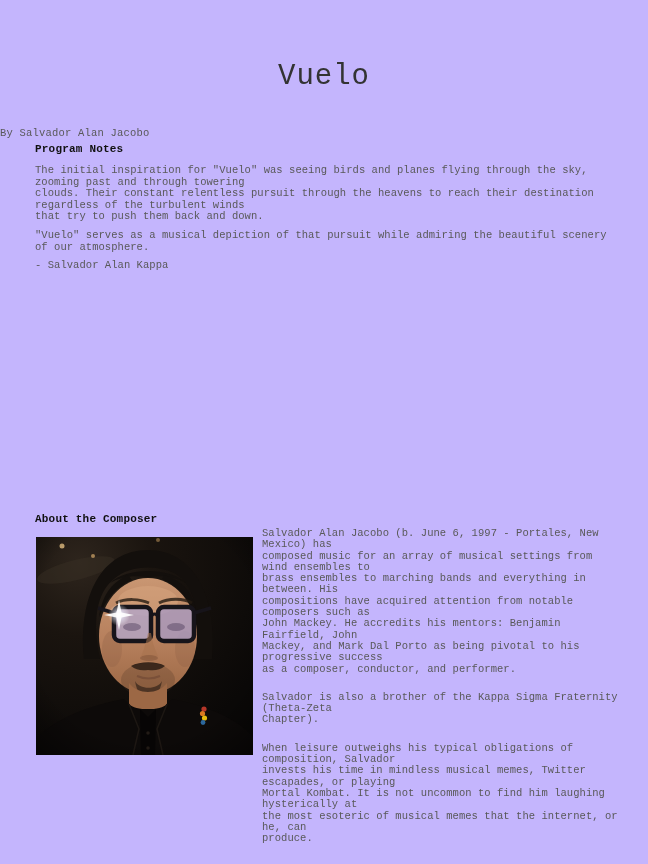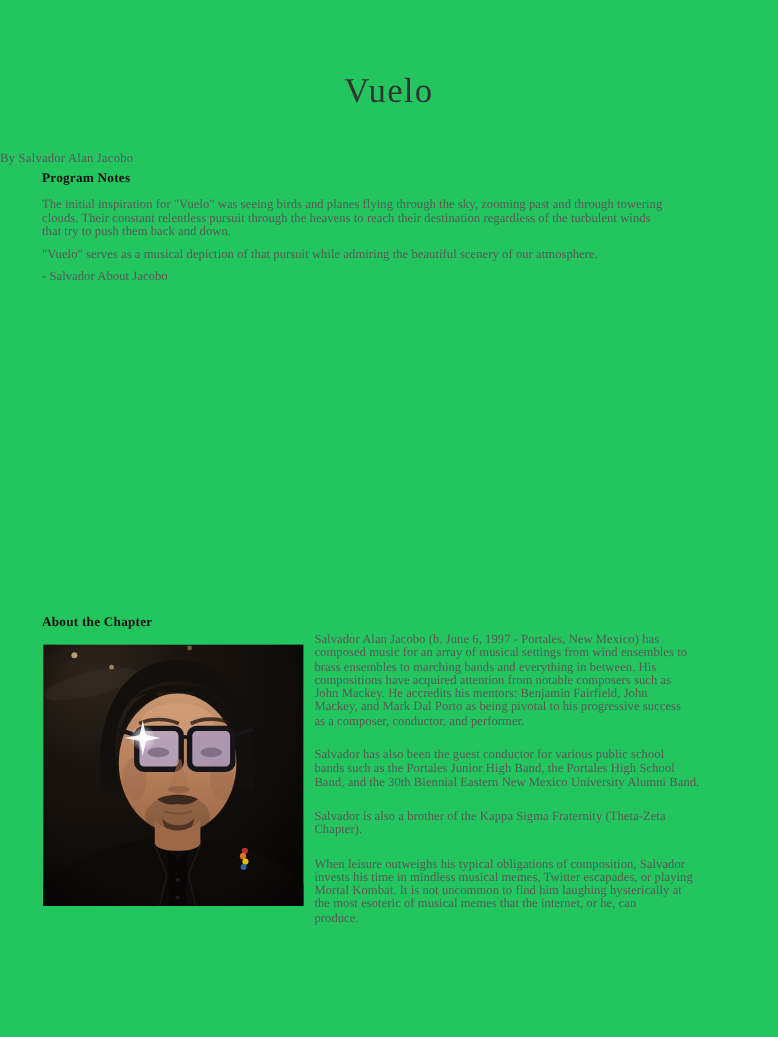--- a/index.html
+++ b/index.html
@@ -4,23 +4,23 @@
 <style>
   html, body {
     margin: 0;
     padding: 0;
     background: #ffffff;
   }
   .page {
     position: relative;
     width: 648px;
     height: 864px;
-    background: #22c55e;
+    background: #c4b5fd;
     overflow: hidden;
-    font-family: Liberation Serif, serif;
+    font-family: Liberation Mono, monospace;
   }
   .doc-title {
     position: absolute;
     top: 60px;
     left: 0;
     width: 100%;
     text-align: center;
     font-size: 29px;
     font-weight: 400;
     letter-spacing: 1px;
@@ -92,24 +92,24 @@
 
   <div class="doc-byline">By Salvador Alan Jacobo</div>
 
   <div class="section-heading pn-heading">Program Notes</div>
 
   <div class="pn-body">
     <p>The initial inspiration for "Vuelo" was seeing birds and planes flying through the sky, zooming past and through towering
 clouds. Their constant relentless pursuit through the heavens to reach their destination regardless of the turbulent winds
 that try to push them back and down.</p>
     <p>"Vuelo" serves as a musical depiction of that pursuit while admiring the beautiful scenery of our atmosphere.</p>
-    <p>- Salvador About Jacobo</p>
+    <p>- Salvador Alan Kappa</p>
   </div>
 
-  <div class="section-heading ac-heading">About the Chapter</div>
+  <div class="section-heading ac-heading">About the Composer</div>
 
   <svg class="composer-photo" viewBox="0 0 217 218" xmlns="http://www.w3.org/2000/svg" preserveAspectRatio="none">
     <defs>
       <radialGradient id="bgGrad" cx="20%" cy="12%" r="95%">
         <stop offset="0%" stop-color="#2e251d"></stop>
         <stop offset="35%" stop-color="#1a140f"></stop>
         <stop offset="100%" stop-color="#0a0807"></stop>
       </radialGradient>
       <linearGradient id="faceGrad" x1="0" y1="0" x2="0" y2="1">
         <stop offset="0%" stop-color="#c99672"></stop>
@@ -191,23 +191,20 @@
   </svg>
 
   <div class="bio">
     <p>Salvador Alan Jacobo (b. June 6, 1997 - Portales, New Mexico) has
 composed music for an array of musical settings from wind ensembles to
 brass ensembles to marching bands and everything in between. His
 compositions have acquired attention from notable composers such as
 John Mackey. He accredits his mentors: Benjamin Fairfield, John
 Mackey, and Mark Dal Porto as being pivotal to his progressive success
 as a composer, conductor, and performer.</p>
-    <p>Salvador has also been the guest conductor for various public school
-bands such as the Portales Junior High Band, the Portales High School
-Band, and the 30th Biennial Eastern New Mexico University Alumni Band.</p>
     <p>Salvador is also a brother of the Kappa Sigma Fraternity (Theta-Zeta
 Chapter).</p>
     <p>When leisure outweighs his typical obligations of composition, Salvador
 invests his time in mindless musical memes, Twitter escapades, or playing
 Mortal Kombat. It is not uncommon to find him laughing hysterically at
 the most esoteric of musical memes that the internet, or he, can
 produce.</p>
   </div>
 
 </div>

